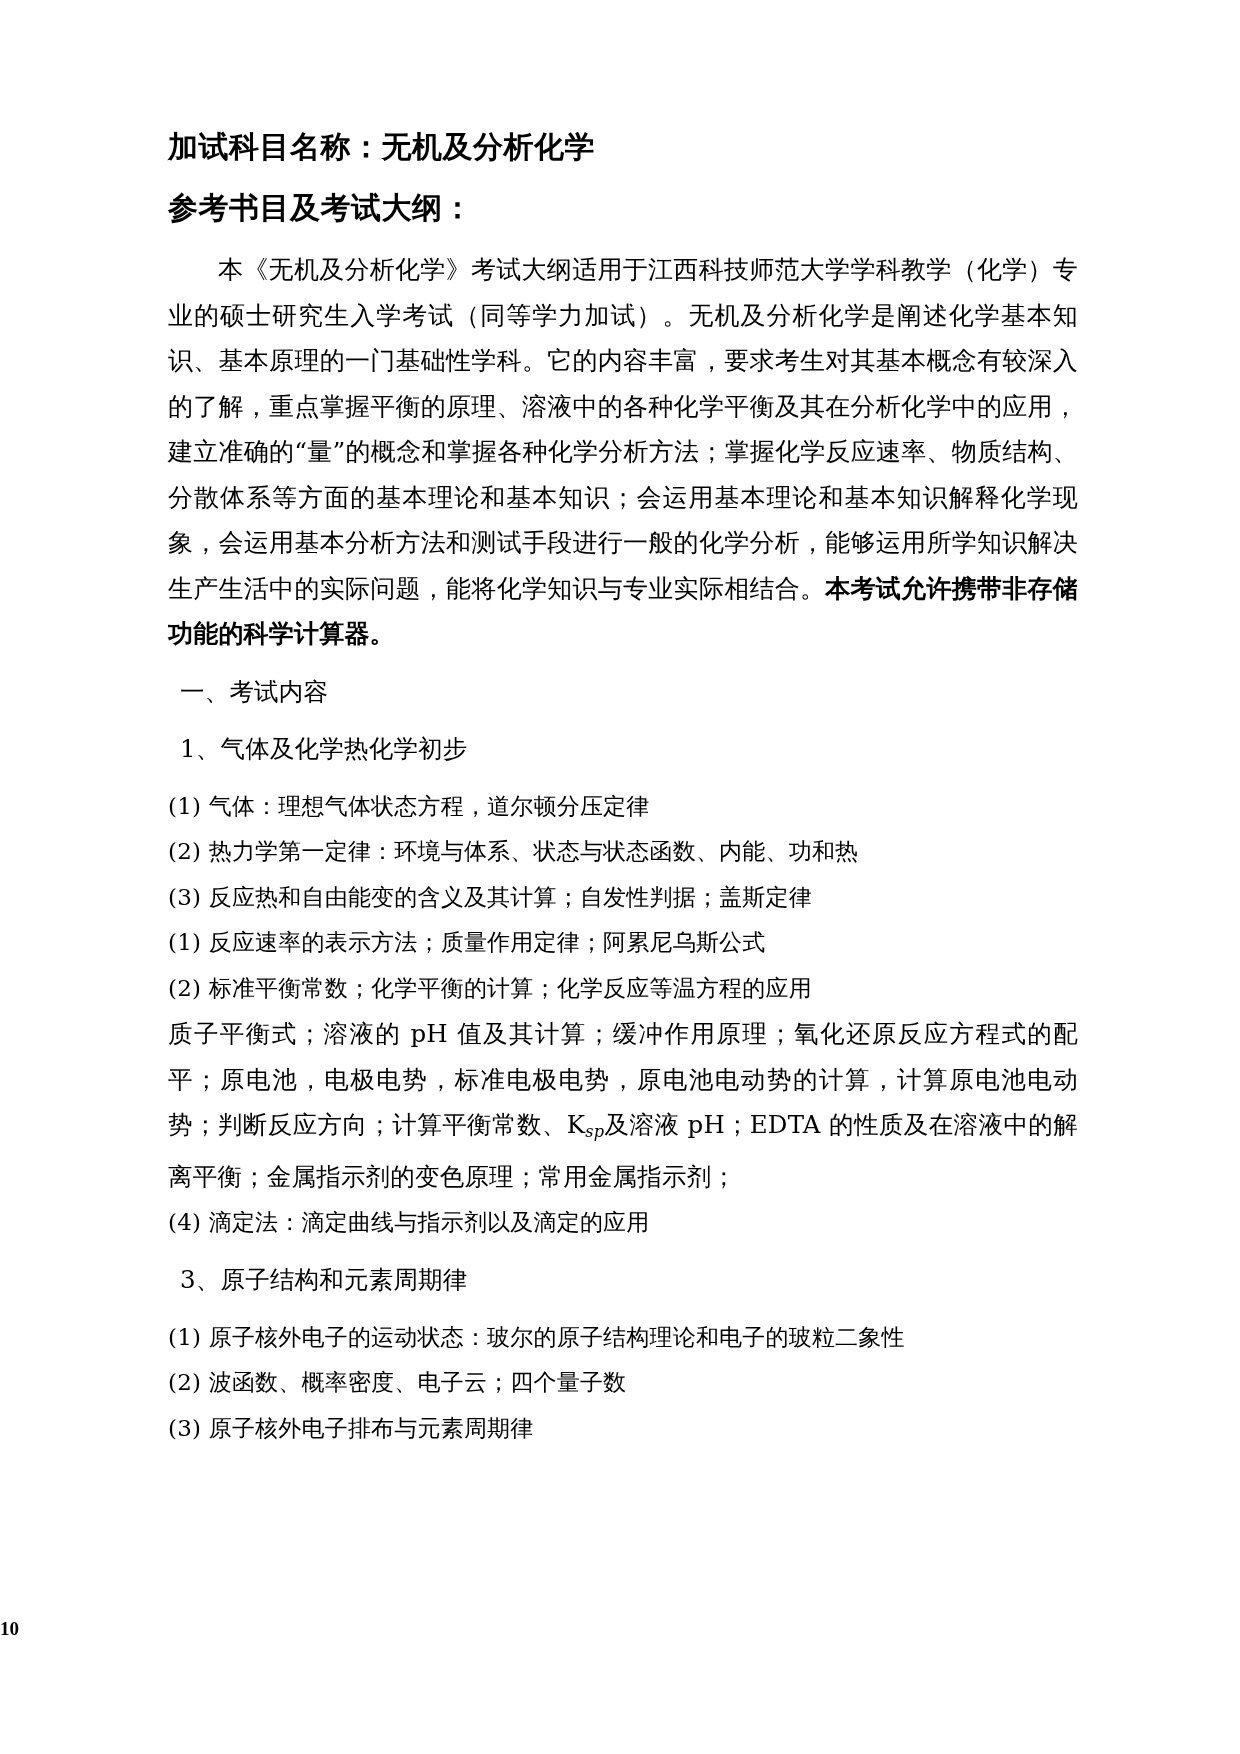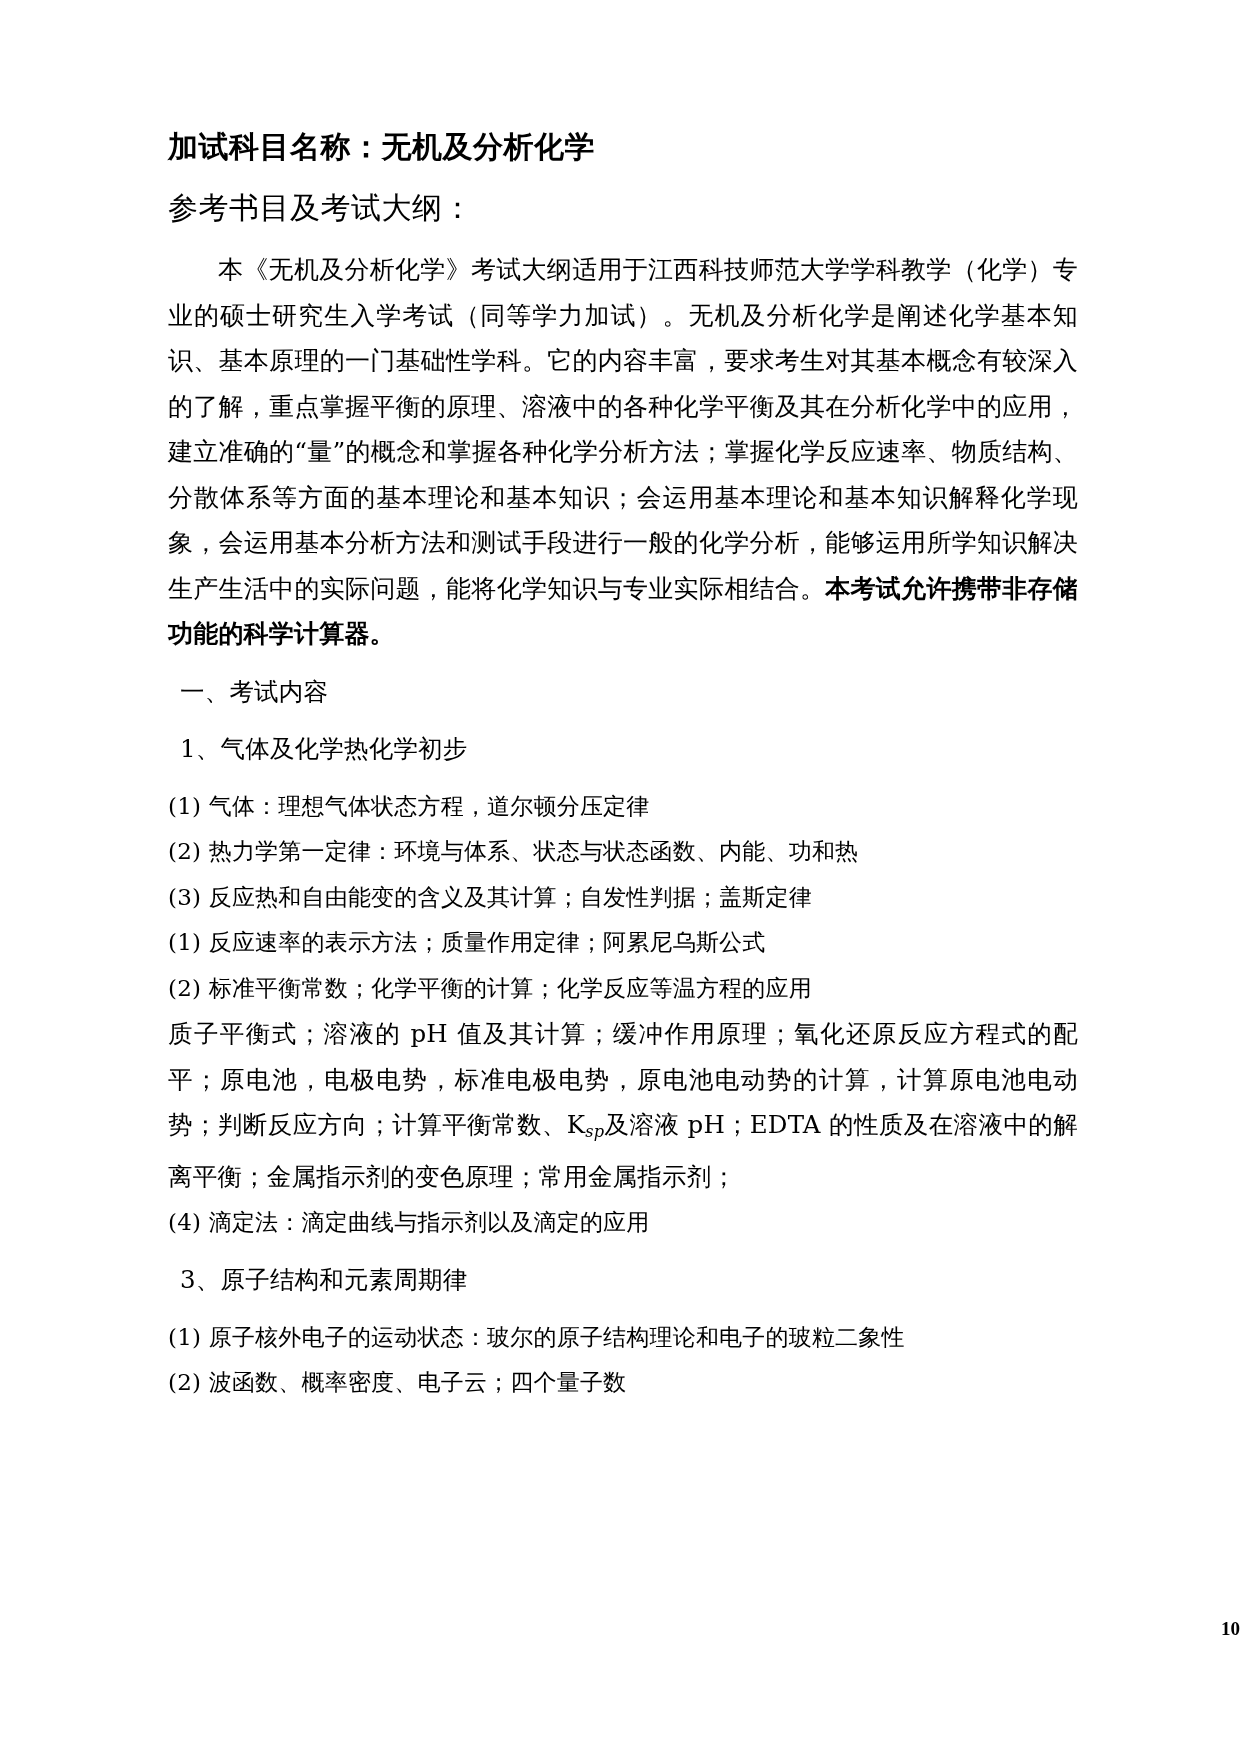--- a/index.html
+++ b/index.html
@@ -30,21 +30,21 @@
   .heading {
     font-size: 30px;
     font-weight: bold;
     letter-spacing: 0.5px;
     line-height: 1.55;
     margin: 0 0 14px 0;
     white-space: nowrap;
   }
   .heading2 {
     font-size: 30px;
-    font-weight: normal;
+    font-weight: bold;
     letter-spacing: 0.5px;
     line-height: 1.55;
     margin: 0 0 16px 0;
     white-space: nowrap;
   }
   .intro {
     font-size: 25px;
     line-height: 45.5px;
     text-align: justify;
     text-justify: inter-ideograph;
@@ -80,21 +80,21 @@
   .wrap-line sub {
     font-size: 0.66em;
     vertical-align: -0.22em;
     font-style: italic;
   }
   .page-number {
     position: absolute;
     left: 0;
     right: 0;
     top: 1618px;
-    text-align: right;
+    text-align: left;
     font-size: 19px;
     font-weight: bold;
     font-family: "Liberation Serif", serif;
   }
 </style>
 </head>
 <body>
 
 <div class="page">
 
@@ -116,18 +116,19 @@
     <p class="list-line">(1) 反应速率的表示方法；质量作用定律；阿累尼乌斯公式</p>
     <p class="list-line">(2) 标准平衡常数；化学平衡的计算；化学反应等温方程的应用</p>
 
     <p class="wrap-line"><span>质子平衡式；溶液的 pH 值及其计算；缓冲作用原理；氧化还原反应方程式的配平；原电池，电极电势，标准电极电势，原电池电动势的计算，计算原电池电动势；判断反应方向；计算平衡常数、K</span><sub>sp</sub><span>及溶液 pH；EDTA 的性质及在溶液中的解离平衡；金属指示剂的变色原理；常用金属指示剂；</span></p>
 
     <p class="list-line">(4) 滴定法：滴定曲线与指示剂以及滴定的应用</p>
 
     <p class="sec-title">3、原子结构和元素周期律</p>
     <p class="list-line">(1) 原子核外电子的运动状态：玻尔的原子结构理论和电子的玻粒二象性</p>
     <p class="list-line">(2) 波函数、概率密度、电子云；四个量子数</p>
+    <p class="list-line">(3) 原子核外电子排布与元素周期律</p>
 
   </div>
 
   <div class="page-number">10</div>
 
 </div>
 
 </body></html>

